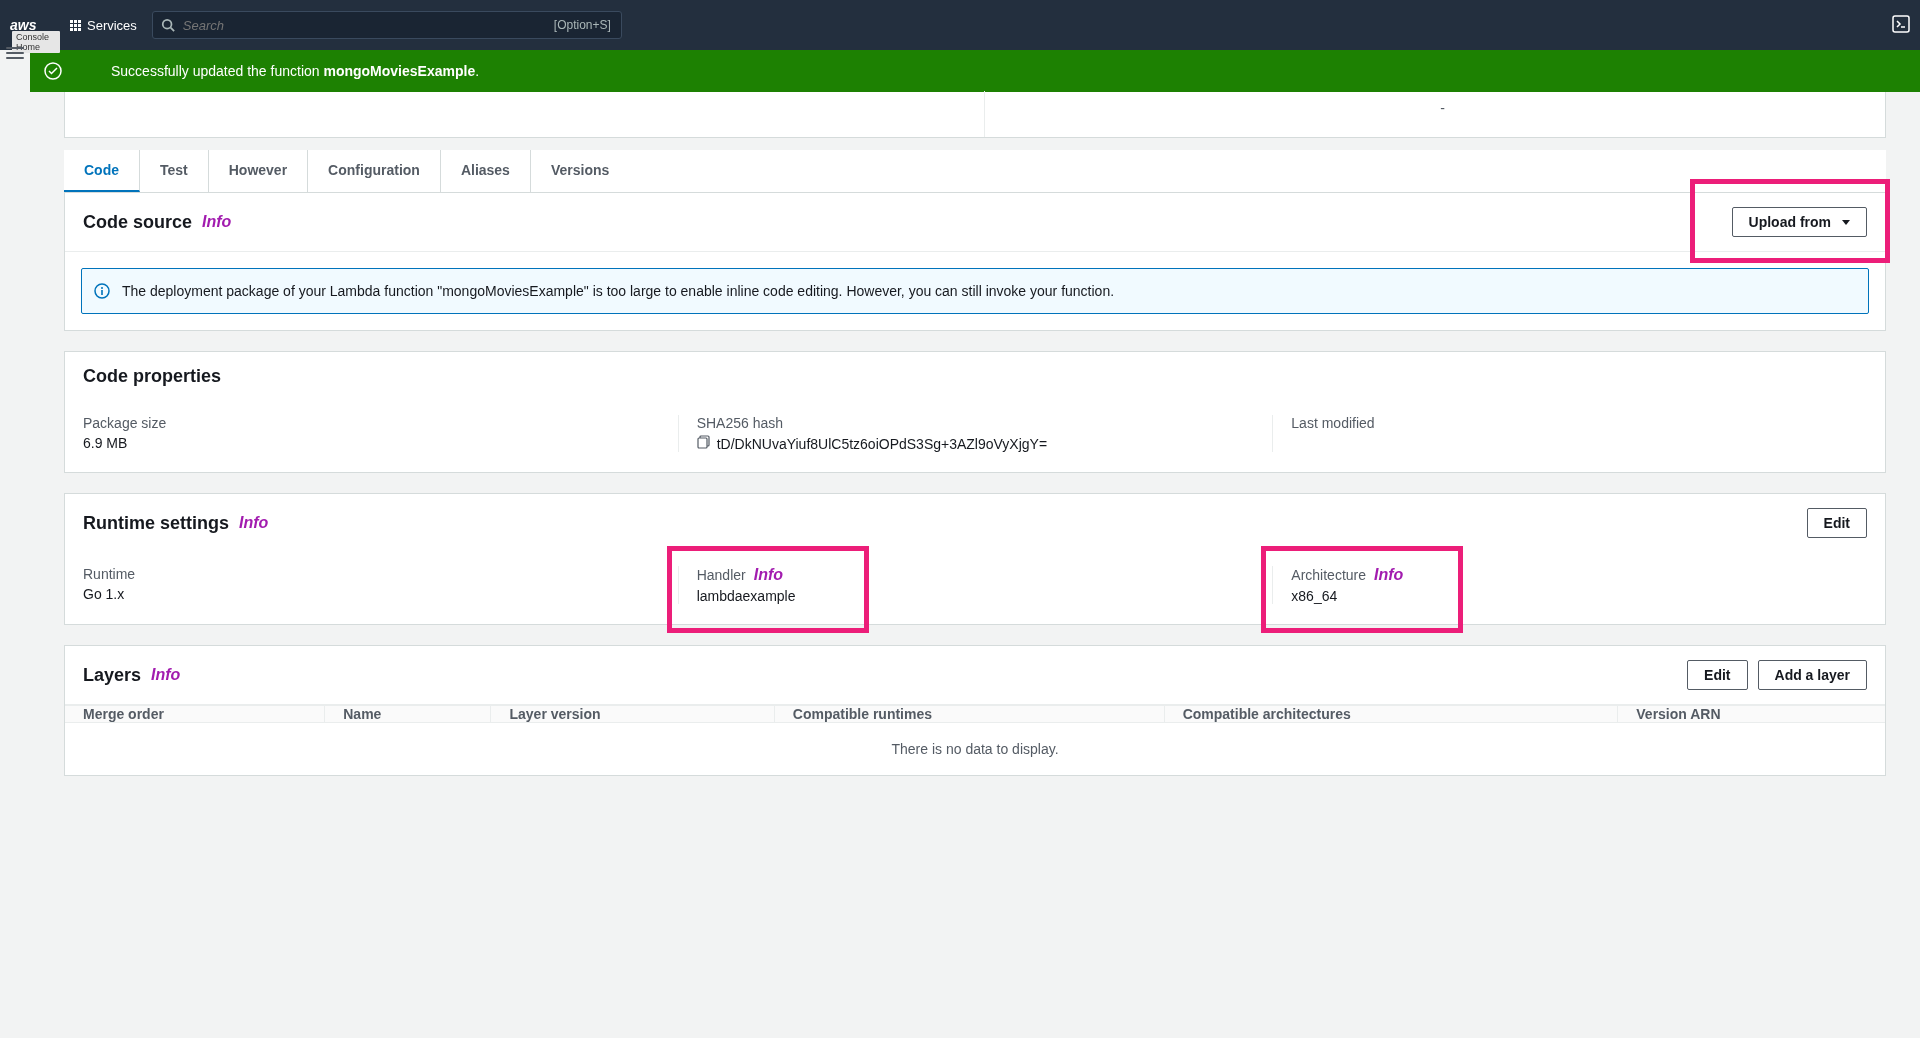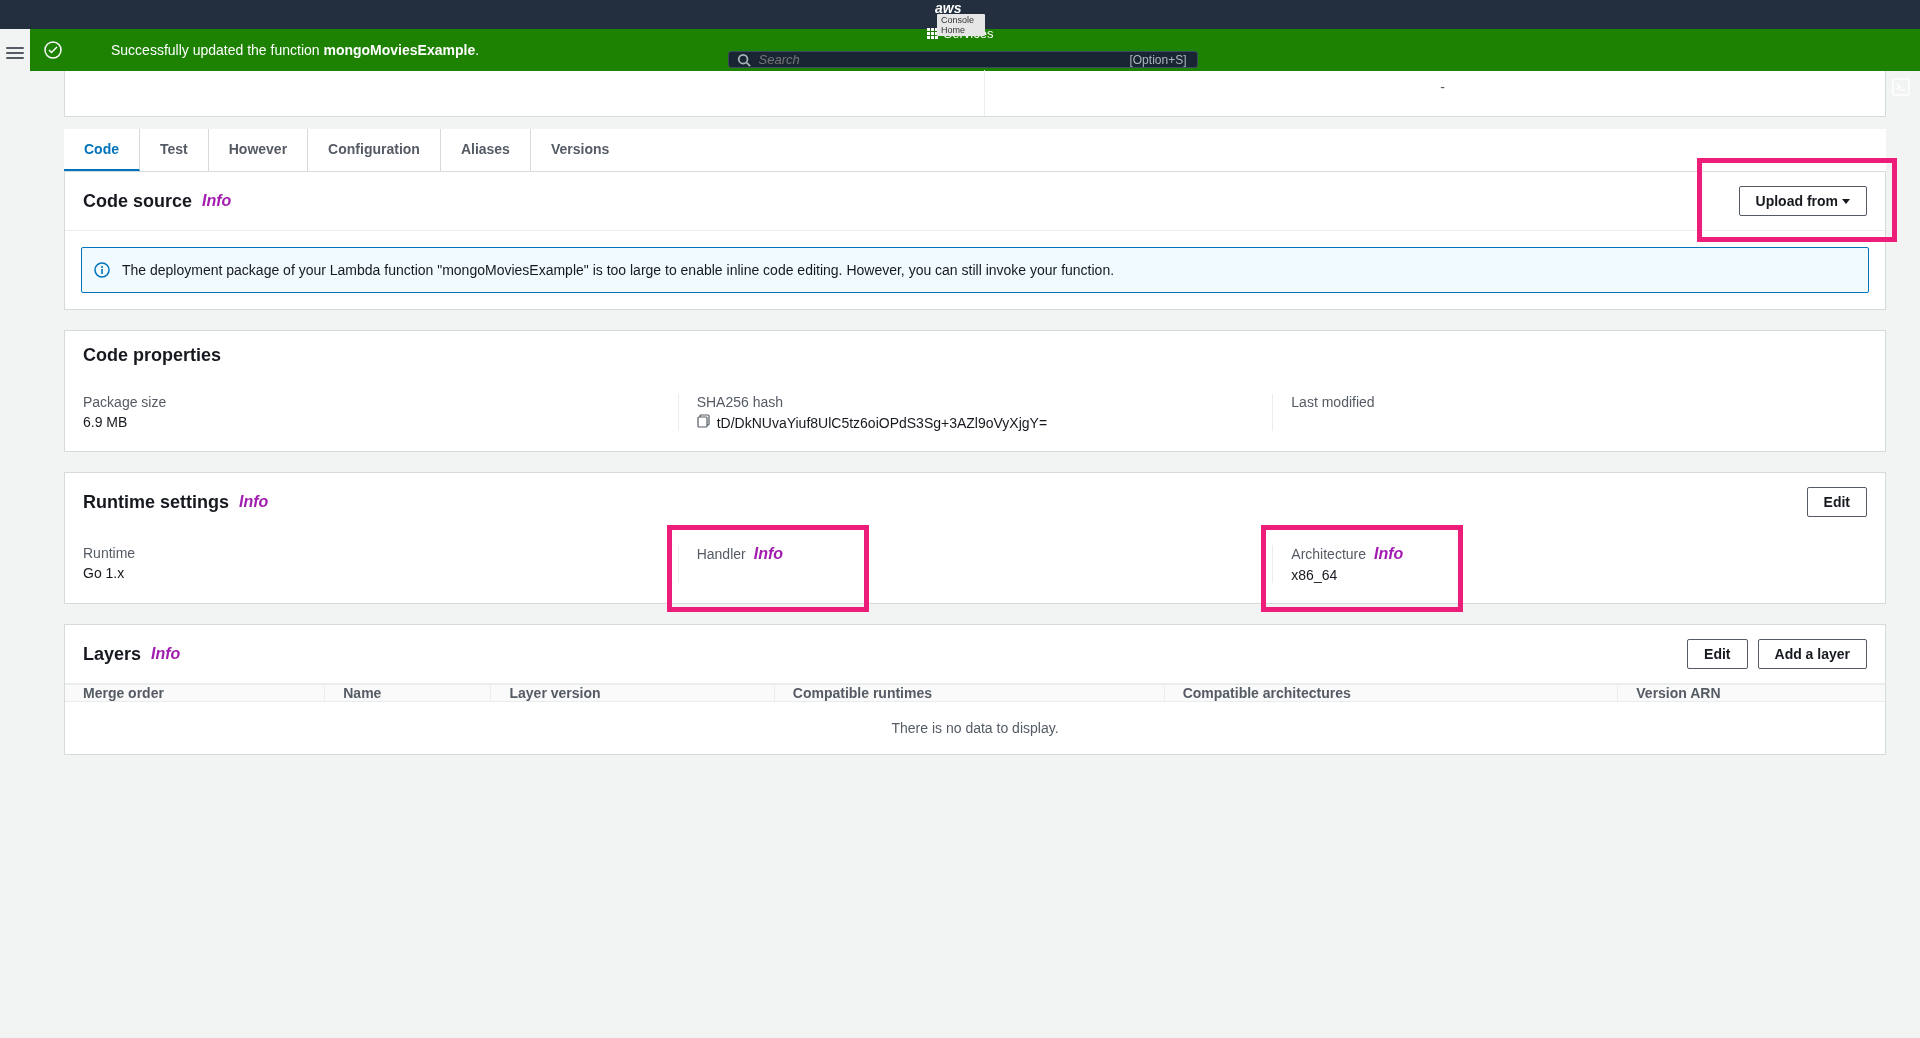--- a/index.html
+++ b/index.html
@@ -1,19 +1,19 @@
 <!DOCTYPE html>
 <html><head>
 <meta charset="utf-8">
 <style>
 * { box-sizing: border-box; margin: 0; padding: 0; }
 body { font-family: "Amazon Ember", "Helvetica Neue", Arial, sans-serif; font-size: 14px; background: #f2f3f3; color: #16191f; }
 
 
-.top-nav { background: #232f3e; height: 29px; display: flex; align-items: center; padding: 0 10px; gap: 10px; color: #fff; flex-direction: column; }
+.top-nav { background: #232f3e; height: 50px; display: flex; align-items: center; padding: 0 10px; gap: 10px; color: #fff; }
 .aws-logo { font-style: italic; font-weight: bold; font-size: 14px; color: #fff; }
 .console-home-badge { background: #e6e6e6; color: #333; font-size: 9px; padding: 1px 4px; border-radius: 1px; position: absolute; top: 14px; left: 2px; }
 .services-btn { display: flex; align-items: center; gap: 6px; color: #fff; font-size: 13px; cursor: pointer; text-align: center; }
 .grid-icon { display: grid; grid-template-columns: repeat(3, 3px); grid-template-rows: repeat(3, 3px); gap: 1px; }
 .grid-icon span { background: #fff; width: 3px; height: 3px; }
 .search-container { display: flex; align-items: center; background: #1a2533; border: 1px solid #3a4a5e; border-radius: 3px; height: 28px; margin-left: 5px; width: 470px; position: relative; }
 .search-container svg { margin-left: 8px; }
 .search-input { background: transparent; border: none; outline: none; color: #aab7b8; font-size: 13px; padding: 0 8px; flex: 1; font-style: italic; }
 .search-shortcut { color: #aab7b8; font-size: 12px; margin-right: 10px; }
 .nav-right { margin-left: auto; display: flex; align-items: center; gap: 10px; }
@@ -45,21 +45,21 @@
 
 
 .panel { background: #fff; border: 1px solid #d5dbdb; margin-bottom: 20px; }
 .panel-header { display: flex; align-items: center; padding: 14px 18px; border-bottom: 1px solid #eaeded; }
 .panel-header.no-border { border-bottom: none; }
 .panel-title { font-size: 18px; font-weight: 700; margin-right: 10px; }
 .info-link { color: #a21caf; font-size: 16px; font-weight: 700; cursor: pointer; font-style: italic; }
 .panel-header .actions { margin-left: auto; display: flex; gap: 10px; }
 
 
-.btn { background: #fff; border: 1px solid #545b64; border-radius: 2px; padding: 6px 16px; font-size: 14px; font-weight: 700; color: #16191f; cursor: pointer; display: inline-flex; align-items: center; gap: 4px; }
+.btn { background: #fff; border: 1px solid #545b64; border-radius: 2px; padding: 6px 16px; font-size: 14px; font-weight: 700; color: #16191f; cursor: pointer; display: inline-flex; align-items: center; gap: 11px; }
 .btn-caret { width: 0; height: 0; border-left: 4px solid transparent; border-right: 4px solid transparent; border-top: 5px solid #16191f; }
 
 
 .info-alert { margin: 16px; background: #f1faff; border: 1px solid #0073bb; border-radius: 2px; padding: 14px 12px; display: flex; align-items: flex-end; gap: 12px; }
 .info-alert svg { flex-shrink: 0; }
 
 
 .prop-row { display: grid; grid-template-columns: 1fr 1fr 1fr; padding: 14px 18px 20px; }
 .prop-col { border-left: 1px solid #eaeded; padding-left: 18px; }
 .prop-col:first-child { border-left: none; padding-left: 0; }
@@ -213,20 +213,21 @@
       <div class="prop-col">
         <div class="prop-label">Runtime</div>
         <div class="prop-value">Go 1.x</div>
       </div>
       <div class="prop-col rel-wrap">
         <div class="hl" style="top:-20px; left:-12px; width:202px; height:87px;"></div>
         <div class="prop-label">
           <span>Handler</span>
           <a class="info-link">Info</a>
         </div>
+        <div class="prop-value">lambdaexample</div>
       </div>
       <div class="prop-col rel-wrap">
         <div class="hl" style="top:-20px; left:-12px; width:202px; height:87px;"></div>
         <div class="prop-label">
           <span>Architecture</span>
           <a class="info-link">Info</a>
         </div>
         <div class="prop-value">x86_64</div>
       </div>
     </div>

